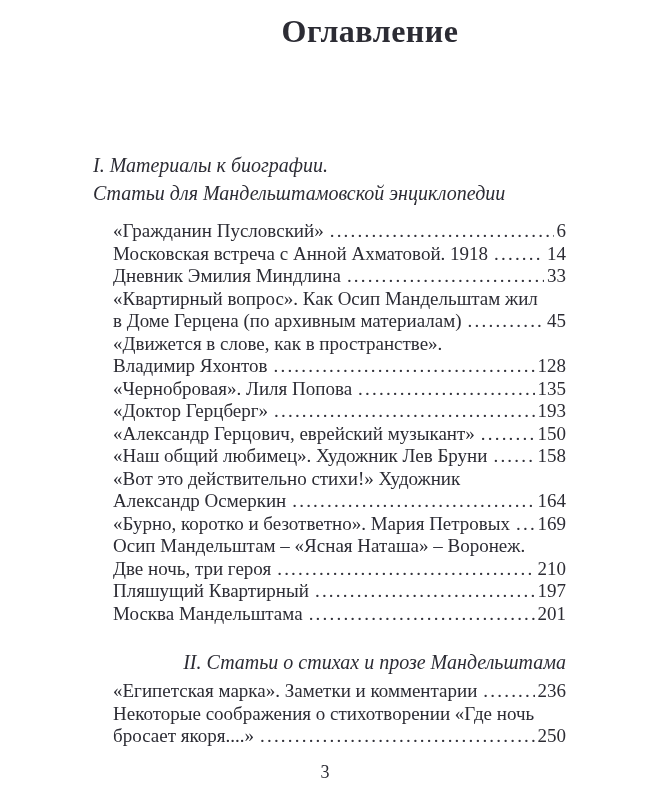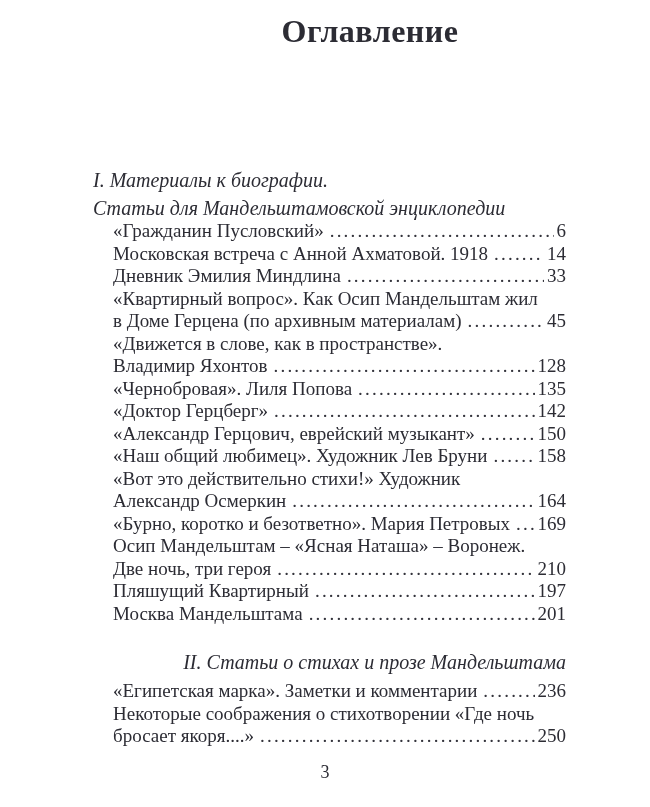--- a/index.html
+++ b/index.html
@@ -16,21 +16,21 @@
     text-align:center;
     font-size:32px;font-weight:700;line-height:38px;
     letter-spacing:.5px;
     padding-left:45px;
   }
   .sec-heading{
     position:absolute;left:93px;width:473px;
     font-style:italic;
     font-size:20px;line-height:28px;
   }
-  .sec-heading.h1{top:166px;}
+  .sec-heading.h1{top:151px;}
   .sec-heading.h2{top:648px;text-align:right;}
   .toc-list{
     position:absolute;left:66px;width:500px;
     font-size:19px;line-height:22.5px;
   }
   .toc-list.l1{top:220px;}
   .toc-list.l2{top:680px;}
   .row{display:flex;align-items:baseline;margin-left:47px;}
   .row .t{white-space:nowrap;}
   .leader{
@@ -94,21 +94,21 @@
       <span class="pg">128</span>
     </div>
     <div class="row">
       <span class="t">«Чернобровая». Лиля Попова</span>
       <span class="leader"></span>
       <span class="pg">135</span>
     </div>
     <div class="row">
       <span class="t">«Доктор Герцберг»</span>
       <span class="leader"></span>
-      <span class="pg">142</span>
+      <span class="pg">193</span>
     </div>
     <div class="row">
       <span class="t">«Александр Герцович, еврейский музыкант»</span>
       <span class="leader"></span>
       <span class="pg">150</span>
     </div>
     <div class="row">
       <span class="t">«Наш общий любимец». Художник Лев Бруни</span>
       <span class="leader"></span>
       <span class="pg">158</span>

